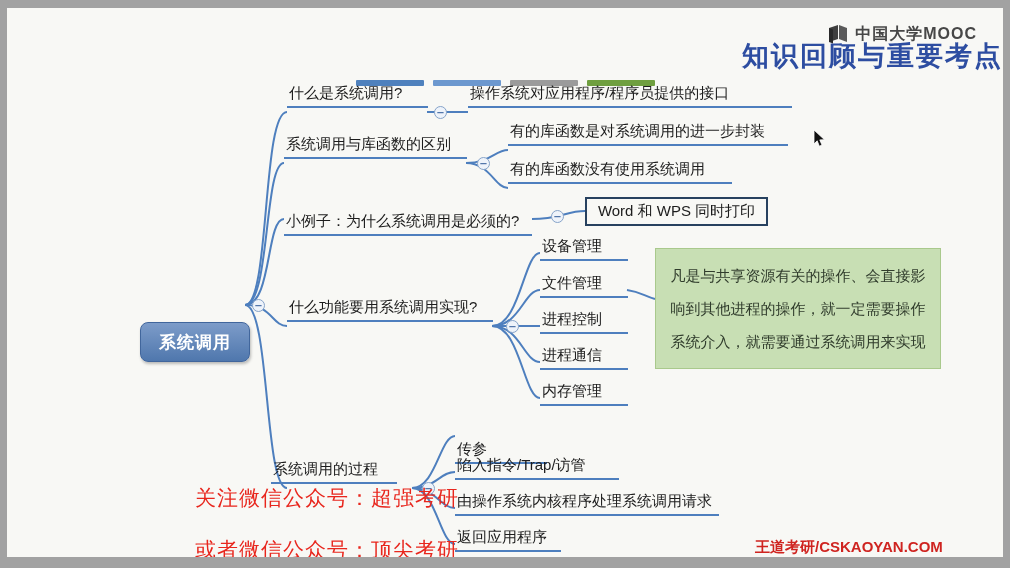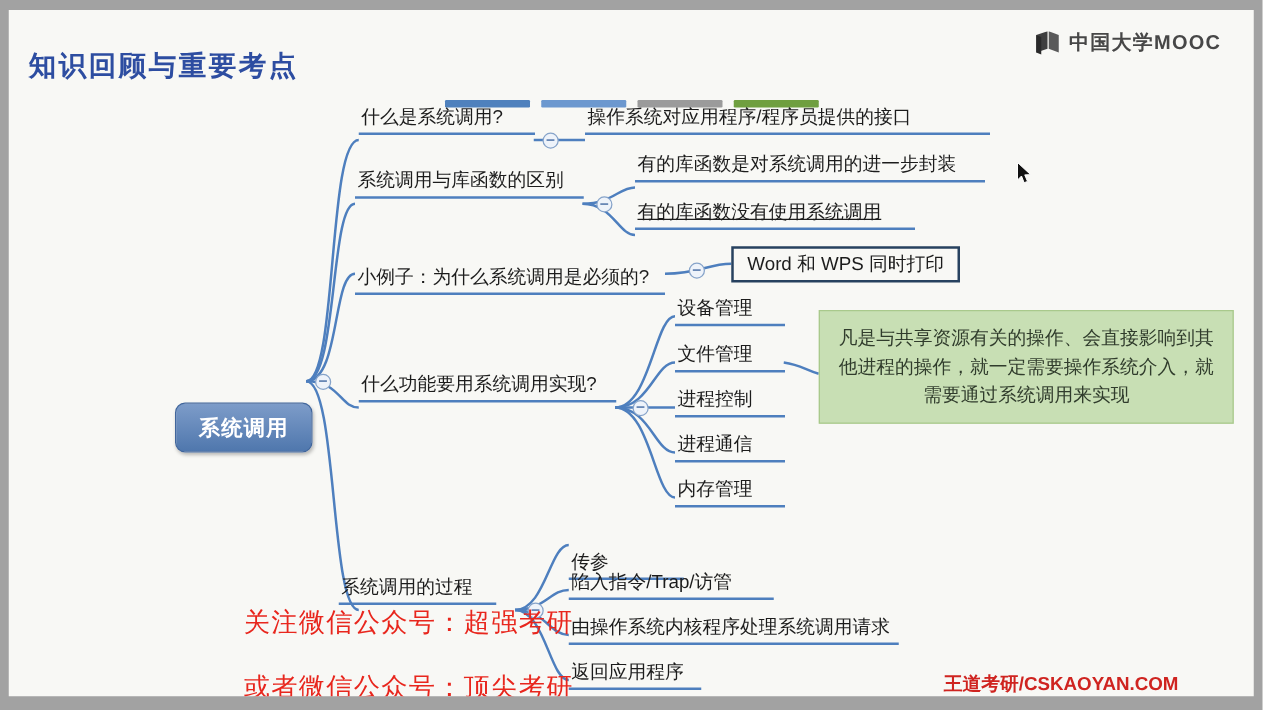--- a/index.html
+++ b/index.html
@@ -1,21 +1,21 @@
 <!DOCTYPE html>
 <html><head>
 <meta charset="utf-8">
 <style>
   html,body{margin:0;padding:0;}
   body{font-family:"Liberation Sans","DejaVu Sans",sans-serif;}
   .frame{position:relative;width:1010px;height:568px;background:#a2a2a2;overflow:hidden;}
   .slide{position:absolute;left:7px;right:7px;top:8px;bottom:11px;background:#f8f8f5;overflow:hidden;}
 
-  .title{position:absolute;left:16px;right:0;top:30px;text-align:left;
-         font-size:22px;font-weight:bold;color:#2d4da1;letter-spacing:2px;}
+  .title{position:absolute;left:0;right:0;top:30px;text-align:right;
+         font-size:27px;font-weight:bold;color:#2d4da1;letter-spacing:2px;}
   .bars{position:absolute;left:0;right:0;top:72px;display:flex;justify-content:center;gap:9px;}
   .bar{width:68px;height:6px;border-radius:1px;}
   .bar1{background:#4f81bd}.bar2{background:#6c98cf}.bar3{background:#9b9b9b}.bar4{background:#6f9f3f}
 
   .brand{position:absolute;right:26px;top:16px;display:flex;align-items:center;gap:6px;}
   .brand .txt{font-size:16px;font-weight:bold;color:#474747;letter-spacing:1px;}
 
   .links{position:absolute;left:0;top:0;width:996px;height:549px;pointer-events:none;}
   .links path{stroke:#4e7fbe;stroke-width:2;fill:none;}
 
@@ -28,22 +28,22 @@
         padding:0 2px 3px 2px;white-space:nowrap;box-sizing:border-box;}
   .boxed{border:2px solid #27415f;border-bottom:2px solid #27415f;text-align:center;
          padding:3px 6px;background:transparent;}
 
   .minus{position:absolute;width:13px;height:13px;border-radius:50%;background:#eef3fa;
          border:1px solid #86a3c9;box-sizing:border-box;color:#4a6fa5;
          display:flex;align-items:center;justify-content:center;
          font:bold 10px/10px "DejaVu Sans",sans-serif;cursor:pointer;}
   .minus::before{content:"−";}
 
-  .note{position:absolute;left:648px;top:240px;width:332px;background:#c8dfb4;
-        border:1px solid #a9c98c;color:#303c2c;font-size:15px;line-height:23px;
+  .note{position:absolute;left:648px;top:240px;width:286px;background:#c8dfb4;
+        border:1px solid #a9c98c;color:#303c2c;font-size:15px;line-height:33px;
         padding:10px 14px;box-sizing:border-box;text-align:center;}
 
   .wm{position:absolute;color:#e8261d;font-family:"Liberation Serif","DejaVu Serif",serif;
       font-size:21px;letter-spacing:1px;white-space:nowrap;}
   .wm-site{position:absolute;color:#cf2420;font-size:15px;font-weight:bold;white-space:nowrap;}
 
   .cursor{position:absolute;left:806px;top:122px;}
 </style>
 </head>
 <body>
@@ -102,21 +102,21 @@
 
     <div class="node" style="left:280px;top:76px;width:141px;">什么是系统调用?</div>
     <div class="node" style="left:277px;top:127px;width:183px;">系统调用与库函数的区别</div>
     <div class="node" style="left:277px;top:183px;width:248px;margin-top:21px;">小例子：为什么系统调用是必须的?</div>
     <div class="node" style="left:280px;top:290px;width:206px;">什么功能要用系统调用实现?</div>
     <div class="node" style="left:264px;top:452px;width:126px;">系统调用的过程</div>
 
     <div class="node" style="left:461px;top:76px;width:324px;">操作系统对应用程序/程序员提供的接口</div>
 
     <div class="node" style="left:501px;top:114px;width:280px;">有的库函数是对系统调用的进一步封装</div>
-    <div class="node" style="left:501px;top:152px;width:224px;text-decoration:underline;">有的库函数没有使用系统调用</div>
+    <div class="node" style="left:501px;top:152px;width:224px;">有的库函数没有使用系统调用</div>
 
     <div class="node boxed" style="left:578px;top:189px;width:183px;">Word 和 WPS 同时打印</div>
 
     <div class="node" style="left:533px;top:229px;width:88px;">设备管理</div>
     <div class="node" style="left:533px;top:266px;width:88px;">文件管理</div>
     <div class="node" style="left:533px;top:302px;width:88px;">进程控制</div>
     <div class="node" style="left:533px;top:338px;width:88px;">进程通信</div>
     <div class="node" style="left:533px;top:374px;width:88px;">内存管理</div>
 
     <div class="note">凡是与共享资源有关的操作、会直接影响到其他进程的操作，就一定需要操作系统介入，就需要通过系统调用来实现</div>

